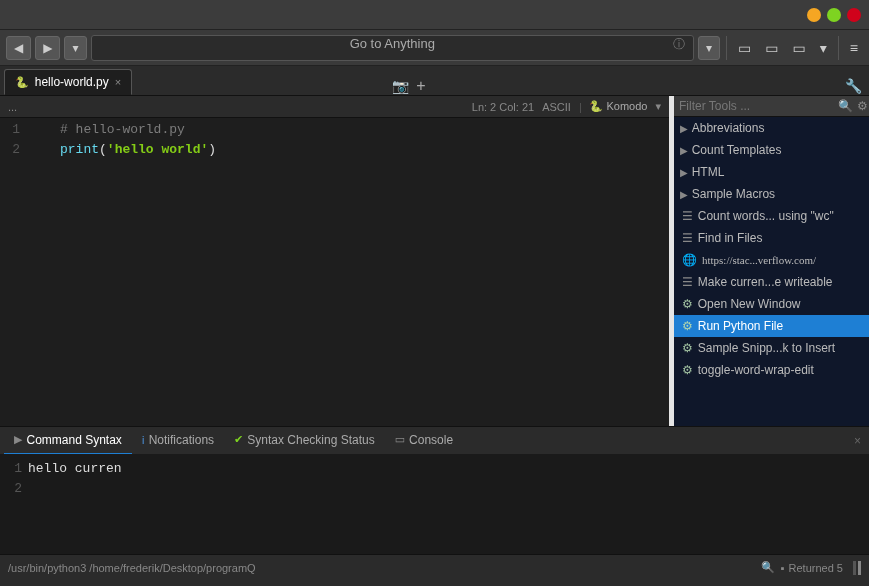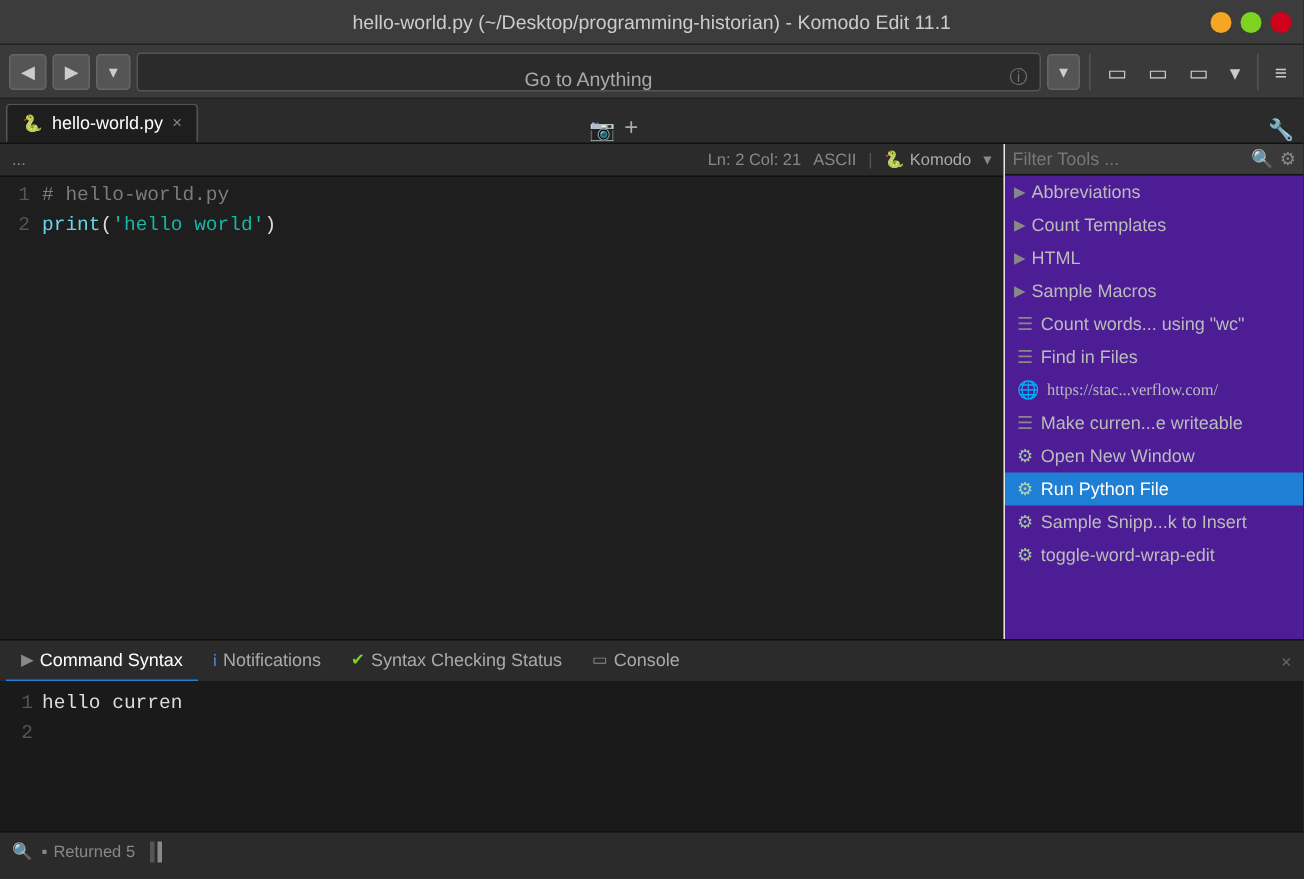--- a/index.html
+++ b/index.html
@@ -65,21 +65,21 @@
       display: flex;
       align-items: center;
     }
     #goto-bar {
       flex: 1;
       background: #2b2b2b;
       border: 1px solid #555;
       border-radius: 3px;
       height: 26px;
       display: flex;
-      align-items: flex-end;
+      align-items: flex-start;
       justify-content: center;
       color: #aaa;
       font-size: 13px;
       cursor: pointer;
       position: relative;
     }
     #goto-bar .info-icon {
       position: absolute;
       right: 8px;
       color: #777;
@@ -178,28 +178,29 @@
       text-align: right;
       width: 28px;
       padding-right: 8px;
       padding-left: 4px;
       user-select: none;
       flex-shrink: 0;
     }
     .line-content {
       color: #ddd;
       white-space: pre;
+      margin-left: 32px;
     }
     .kw-comment { color: #7c7c7c; }
 
     
     #tools-panel {
       width: 200px;
-      background: #4c1d95;
-      border-left: 1px solid #e5e5e5;
+      background: #0f172a;
+      border-left: 5px solid #e5e5e5;
       display: flex;
       flex-direction: column;
     }
     #tools-search {
       display: flex;
       align-items: center;
       background: #3a3a3a;
       border-bottom: 1px solid #111;
       padding: 3px 5px;
       gap: 4px;
@@ -331,21 +332,20 @@
     #bottom-section {
       height: 160px;
       display: flex;
       flex-direction: column;
     }
   </style>
 </head>
 <body>
 
 <div id="titlebar">
-  <span class="title">hello-world.py (~/Desktop/programming-historian) - Komodo Edit 11.1</span>
   <div class="window-controls">
     <span class="win-btn win-minimize"></span>
     <span class="win-btn win-maximize"></span>
     <span class="win-btn win-close"></span>
   </div>
 </div>
 
 <div id="toolbar">
   <button class="tb-btn">◀</button>
   <button class="tb-btn">▶</button>
@@ -392,21 +392,21 @@
         <span style="cursor:pointer;color:#aaa;">🐍 Komodo</span>
         <span style="cursor:pointer;color:#888;">▾</span>
       </div>
       <div id="editor-code">
         <div class="code-line">
           <span class="line-num">1</span>
           <span class="line-content kw-comment"># hello-world.py</span>
         </div>
         <div class="code-line">
           <span class="line-num">2</span>
-          <span class="line-content"><span style="color:#66d9ef;">print</span><span style="color:#ddd;">(</span><span style="color:#14b8a6;">'hello world'</span><span style="color:#ddd;">)</span></span>
+          <span class="line-content"><span style="color:#66d9ef;">print</span><span style="color:#ddd;">(</span><span style="color:#84cc16;font-weight:bold;">'hello world'</span><span style="color:#ddd;">)</span></span>
         </div>
       </div>
     </div>
 
     <div id="tools-panel">
       <div id="tools-search">
         <input type="text" placeholder="Filter Tools ..." style="">
         <span class="tools-search-icon">🔍</span>
         <span class="tools-gear-icon">⚙</span>
       </div>
@@ -493,20 +493,21 @@
         <span style="color:#555;width:20px;text-align:right;padding-right:6px;font-family:'Courier New',monospace;">1</span>
         <span>hello curren</span>
       </div>
       <div class="out-line">
         <span style="color:#555;width:20px;text-align:right;padding-right:6px;font-family:'Courier New',monospace;">2</span>
         <span></span>
       </div>
     </div>
 
     <div id="statusbar">
+      <span class="status-path">/usr/bin/python3 /home/frederik/Desktop/programQ</span>
       <span style="cursor:pointer;">🔍</span>
       <div class="status-returned">
         <span>▪</span>
         <span>Returned 5</span>
       </div>
       <div class="status-lines">
         <span class="status-line-bar"></span>
         <span class="status-line-bar" style="background:#888;"></span>
       </div>
     </div>

